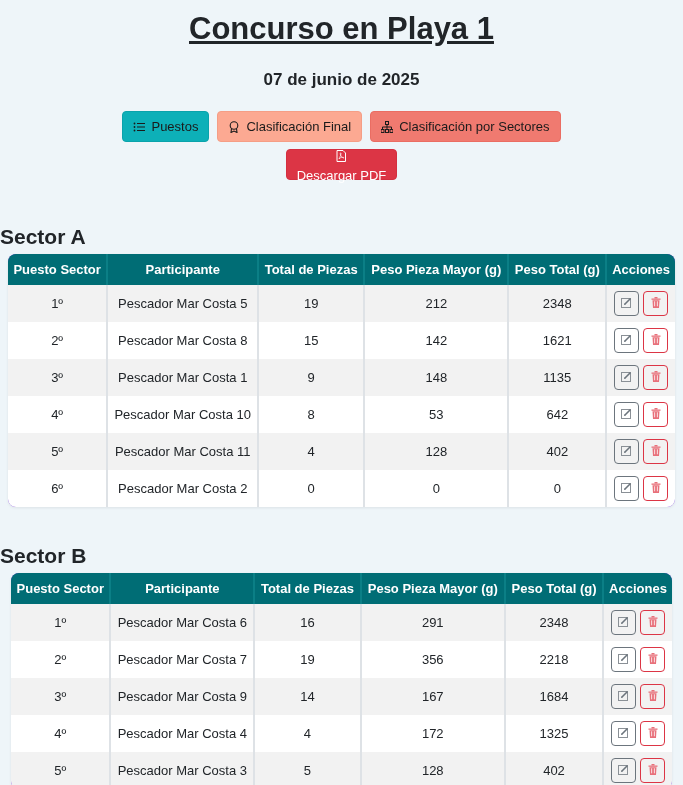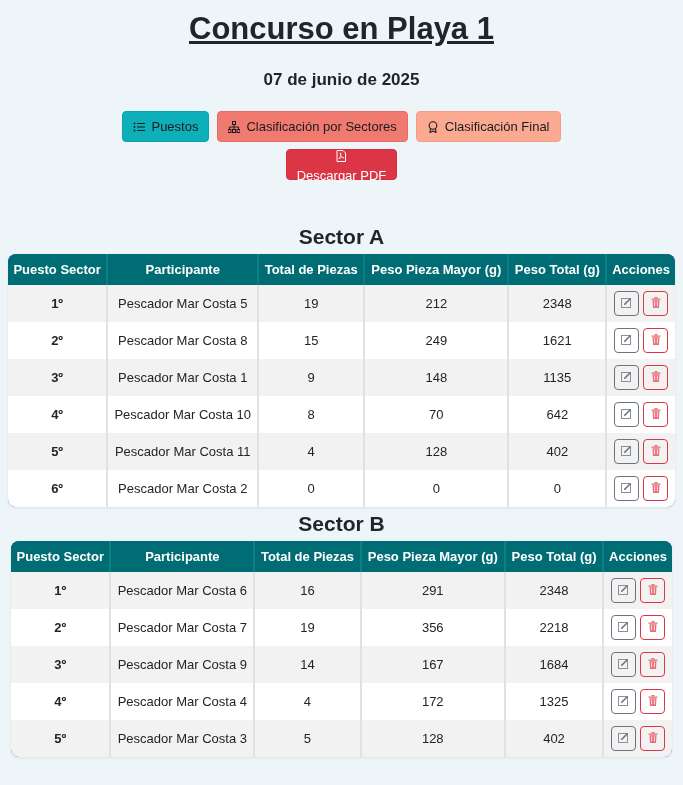--- a/index.html
+++ b/index.html
@@ -25,42 +25,42 @@
     height:31px; padding:0 10px; border-radius:4px;
     font-size:13px; color:#1b1b1b; border:1px solid transparent; cursor:pointer;
     box-sizing:border-box;
   }
   .btn .ico { display:inline-flex; width:12px; height:12px; }
   .btn-teal { background:#0db0b8; border-color:#0aa3ab; }
   .btn-coral { background:#f07a70; border-color:#ea6d63; }
   .btn-peach { background:#fca992; border-color:#f59e86; }
   .btn-red { background:#dc3545; border-color:#d42f40; color:#fff;flex-direction:column; }
   .section-title {
-    text-align:center; font-size:21px; font-weight:700; color:#212529;
+    font-size:21px; font-weight:700; color:#212529;
     height:26px; line-height:26px;
   }
   .st-a { margin-top:44px; }
-  .st-b { margin-top:4px; }
+  .st-b { margin-top:36px; }
   .table-wrap {
     margin-top:4px; border-radius:8px; overflow:hidden; background:#6d28d9;
     box-shadow:0 1px 3px rgba(0,0,0,0.08);
   }
   .tw-a { margin-left:8px; margin-right:8px; }
   .tw-b { margin-left:11px; margin-right:11px; }
   table { width:100%; border-collapse:collapse; font-size:13px; }
   th {
     background:#006d75; color:#fff; font-weight:700; height:31px;
     border-left:2px solid #0b7f86; padding:0 4px; white-space:nowrap;
   }
   th:first-child { border-left:none; }
   td {
     text-align:center; height:37px; padding:0 4px;
     border-left:2px solid #dee2e6; color:#212529; white-space:nowrap;
   }
-  td:first-child { border-left:none;font-weight:bold; }
+  td:first-child { border-left:none; }
   tr.odd td { background:#f2f2f2; }
   tr.even td { background:#ffffff; }
   .act { display:inline-flex; gap:4px; }
   .abtn {
     width:25px; height:25px; box-sizing:border-box; border-radius:4px;
     display:inline-flex; align-items:center; justify-content:center; background:transparent; cursor:pointer;
   }
   .abtn.edit { border:1px solid #6c757d; }
   .abtn.del { border:1px solid #dc3545; }
 </style>
@@ -77,40 +77,40 @@
           <circle cx="1.5" cy="2.5" r="0.9" fill="#1b1b1b"></circle>
           <circle cx="1.5" cy="6" r="0.9" fill="#1b1b1b"></circle>
           <circle cx="1.5" cy="9.5" r="0.9" fill="#1b1b1b"></circle>
           <rect x="4" y="2" width="8" height="1" fill="#1b1b1b"></rect>
           <rect x="4" y="5.5" width="8" height="1" fill="#1b1b1b"></rect>
           <rect x="4" y="9" width="8" height="1" fill="#1b1b1b"></rect>
         </svg>
     </span>
     <span>Puestos</span>
   </div>
+  <div class="btn btn-peach">
+    <span class="ico">
+      <svg width="12" height="12" viewBox="0 0 12 12">
+          <circle cx="6" cy="4.5" r="3.8" fill="none" stroke="#1b1b1b" stroke-width="1.1"></circle>
+          <path d="M3.5 7.5L3 11.5L6 10L9 11.5L8.5 7.5" fill="none" stroke="#1b1b1b" stroke-width="1.1"></path>
+        </svg>
+    </span>
+    <span>Clasificación Final</span>
+  </div>
   <div class="btn btn-coral">
     <span class="ico">
       <svg width="12" height="12" viewBox="0 0 12 12">
           <rect x="4.5" y="0.5" width="3" height="3" fill="none" stroke="#1b1b1b" stroke-width="1"></rect>
           <path d="M6 3.5V6M1.5 6H10.5M1.5 6V8M6 6V8M10.5 6V8" stroke="#1b1b1b" stroke-width="1" fill="none"></path>
           <rect x="0" y="8.5" width="3" height="3" fill="none" stroke="#1b1b1b" stroke-width="1"></rect>
           <rect x="4.5" y="8.5" width="3" height="3" fill="none" stroke="#1b1b1b" stroke-width="1"></rect>
           <rect x="9" y="8.5" width="3" height="3" fill="none" stroke="#1b1b1b" stroke-width="1"></rect>
         </svg>
     </span>
     <span>Clasificación por Sectores</span>
-  </div>
-  <div class="btn btn-peach">
-    <span class="ico">
-      <svg width="12" height="12" viewBox="0 0 12 12">
-          <circle cx="6" cy="4.5" r="3.8" fill="none" stroke="#1b1b1b" stroke-width="1.1"></circle>
-          <path d="M3.5 7.5L3 11.5L6 10L9 11.5L8.5 7.5" fill="none" stroke="#1b1b1b" stroke-width="1.1"></path>
-        </svg>
-    </span>
-    <span>Clasificación Final</span>
   </div>
 </div>
 <div class="btn-row r2">
   <div class="btn btn-red">
     <span class="ico">
       <svg width="12" height="12" viewBox="0 0 12 12">
           <path d="M2 0.5H8L10.5 3V11.5H2Z" fill="none" stroke="#fff" stroke-width="1"></path>
           <path d="M4 9C5 7 6 4.5 6 3.5C6 2.5 5 2.8 5.2 4C5.5 5.5 7 7.5 8.5 8C9.3 8.2 9 7.2 7.5 7.3C6 7.4 4.5 8 4 9Z" fill="none" stroke="#fff" stroke-width="0.7"></path>
         </svg>
     </span>
@@ -161,21 +161,21 @@
           </span>
         </span>
       </span>
     </td>
   </tr>
 
   <tr class="even">
     <td>2º</td>
     <td>Pescador Mar Costa 8</td>
     <td>15</td>
-    <td>249</td>
+    <td>142</td>
     <td>1621</td>
     <td>
       <span class="act">
         <span class="abtn edit">
           <span>
             <svg width="11" height="11" viewBox="0 0 11 11">
                     <rect x="0.5" y="1.5" width="9" height="9" fill="none" stroke="#8a9096" stroke-width="1"></rect>
                     <path d="M3.5 7.5L9.5 1.5" stroke="#6c757d" stroke-width="1.6"></path>
                     <path d="M3 8L3.5 6.5L4.5 7.5Z" fill="#6c757d"></path>
                   </svg>
@@ -225,21 +225,21 @@
           </span>
         </span>
       </span>
     </td>
   </tr>
 
   <tr class="even">
     <td>4º</td>
     <td>Pescador Mar Costa 10</td>
     <td>8</td>
-    <td>70</td>
+    <td>53</td>
     <td>642</td>
     <td>
       <span class="act">
         <span class="abtn edit">
           <span>
             <svg width="11" height="11" viewBox="0 0 11 11">
                     <rect x="0.5" y="1.5" width="9" height="9" fill="none" stroke="#8a9096" stroke-width="1"></rect>
                     <path d="M3.5 7.5L9.5 1.5" stroke="#6c757d" stroke-width="1.6"></path>
                     <path d="M3 8L3.5 6.5L4.5 7.5Z" fill="#6c757d"></path>
                   </svg>

